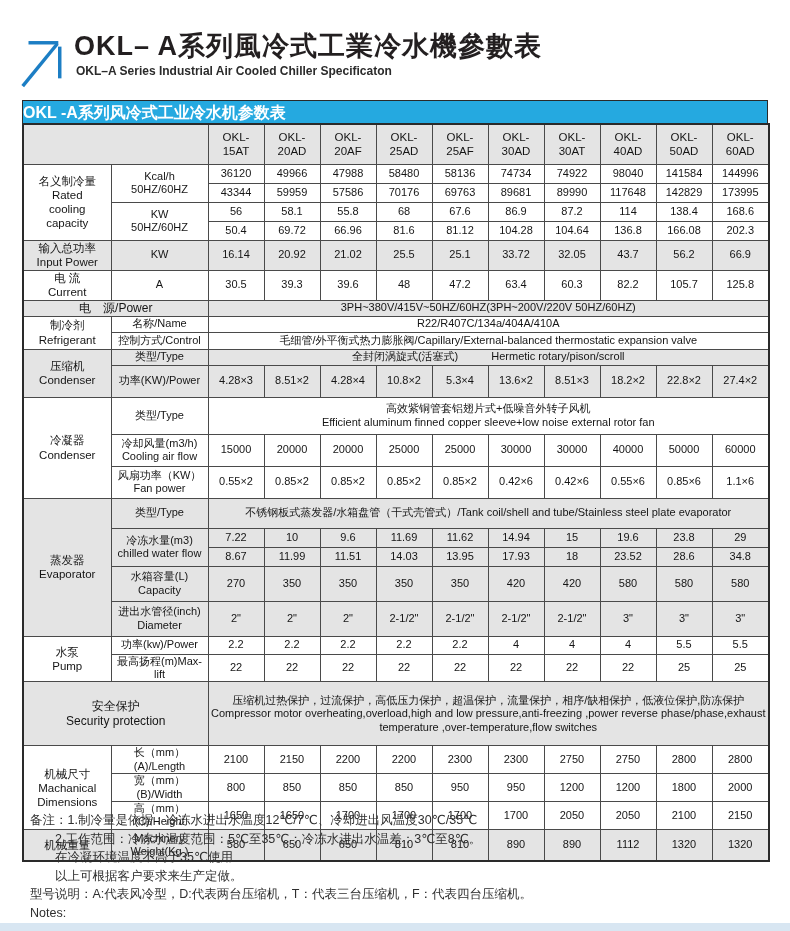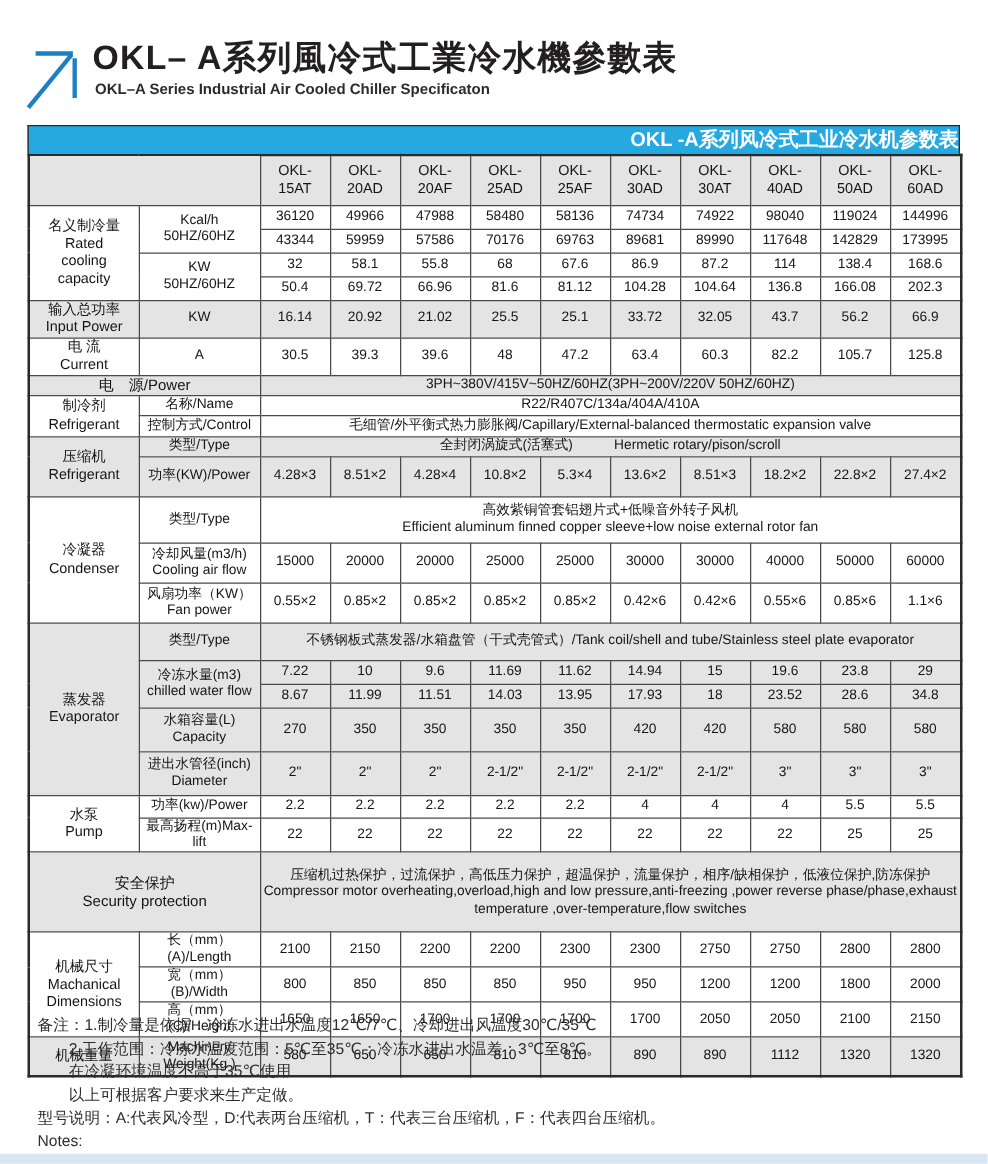--- a/index.html
+++ b/index.html
@@ -11,21 +11,21 @@
   }
   
   .page-header{position:absolute;left:0;top:0;width:744px;height:100px;}
   .logo-arrow{position:absolute;left:16px;top:32px;width:50px;height:60px;}
   .hdr-title-cn{position:absolute;left:74px;top:28px;font-size:27px;font-weight:bold;letter-spacing:1px;white-space:nowrap;}
   .hdr-title-en{position:absolute;left:76px;top:64px;font-size:12px;font-weight:bold;white-space:nowrap;color:#2b2b2b;}
   
   .table-wrap{position:absolute;left:22px;top:100px;width:746px;}
   .table-title{
     height:23px;line-height:23px;background:var(--blue,#25a9e0);
-    color:#ffffff;text-align:right;font-size:16px;font-weight:bold;
+    color:#ffffff;text-align:left;font-size:16px;font-weight:bold;
     border:1px solid #2a2a2a;border-bottom:none;box-sizing:border-box;
   }
   table.spec{border-collapse:collapse;table-layout:fixed;width:746px;border:2px solid #2a2a2a;}
   table.spec td{
     border:1px solid #4a4a4a;text-align:center;vertical-align:middle;
     font-size:11px;line-height:1.22;color:#151515;padding:0 2px;
     white-space:pre-line;overflow:hidden;box-sizing:border-box;
   }
   table.spec td.shade{background:var(--shade,#e4e4e4);}
   table.spec td.lab1{font-size:11.5px;}
@@ -110,39 +110,39 @@
           <td rowspan="2" class="lab2">Kcal/h
 50HZ/60HZ</td>
           <td class="value">36120</td>
           <td class="value">49966</td>
           <td class="value">47988</td>
           <td class="value">58480</td>
           <td class="value">58136</td>
           <td class="value">74734</td>
           <td class="value">74922</td>
           <td class="value">98040</td>
-          <td class="value">119024</td>
+          <td class="value">141584</td>
           <td class="value">144996</td>
         </tr>
         <tr style="height: 19px;">
           <td class="value">43344</td>
           <td class="value">59959</td>
           <td class="value">57586</td>
           <td class="value">70176</td>
           <td class="value">69763</td>
           <td class="value">89681</td>
           <td class="value">89990</td>
           <td class="value">117648</td>
           <td class="value">142829</td>
           <td class="value">173995</td>
         </tr>
         <tr style="height: 19px;">
           <td rowspan="2" class="lab2">KW
 50HZ/60HZ</td>
-          <td class="value">32</td>
+          <td class="value">56</td>
           <td class="value">58.1</td>
           <td class="value">55.8</td>
           <td class="value">68</td>
           <td class="value">67.6</td>
           <td class="value">86.9</td>
           <td class="value">87.2</td>
           <td class="value">114</td>
           <td class="value">138.4</td>
           <td class="value">168.6</td>
         </tr>
@@ -197,21 +197,21 @@
 Refrigerant</td>
           <td class="lab2">名称/Name</td>
           <td colspan="10" class="span">R22/R407C/134a/404A/410A</td>
         </tr>
         <tr style="height: 17px;">
           <td class="lab2">控制方式/Control</td>
           <td colspan="10" class="span">毛细管/外平衡式热力膨胀阀/Capillary/External-balanced thermostatic expansion valve</td>
         </tr>
         <tr style="height: 16px;">
           <td rowspan="2" class="lab1 shade">压缩机
-Refrigerant</td>
+Condenser</td>
           <td class="lab2 shade">类型/Type</td>
           <td colspan="10" class="span shade">全封闭涡旋式(活塞式)　　　Hermetic rotary/pison/scroll</td>
         </tr>
         <tr style="height: 32px;">
           <td class="lab2 shade">功率(KW)/Power</td>
           <td class="value shade">4.28×3</td>
           <td class="value shade">8.51×2</td>
           <td class="value shade">4.28×4</td>
           <td class="value shade">10.8×2</td>
           <td class="value shade">5.3×4</td>

